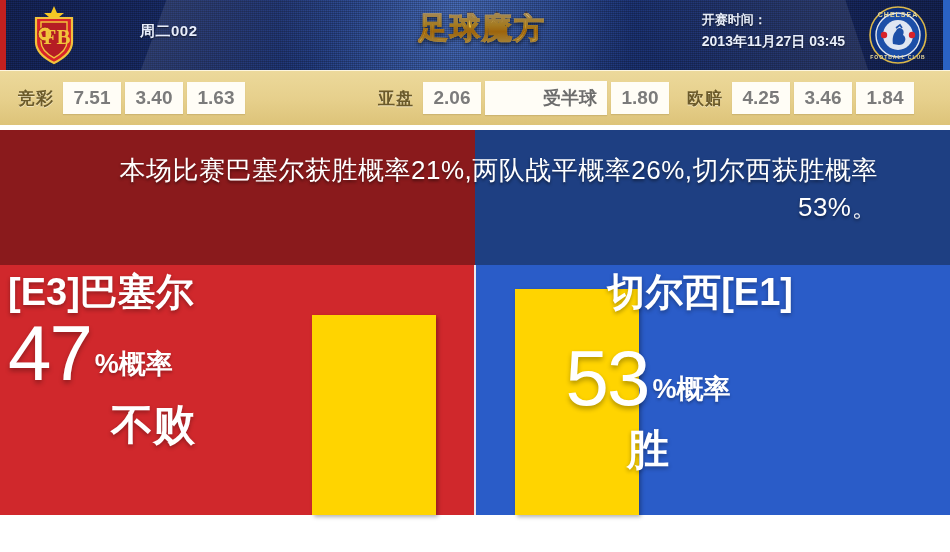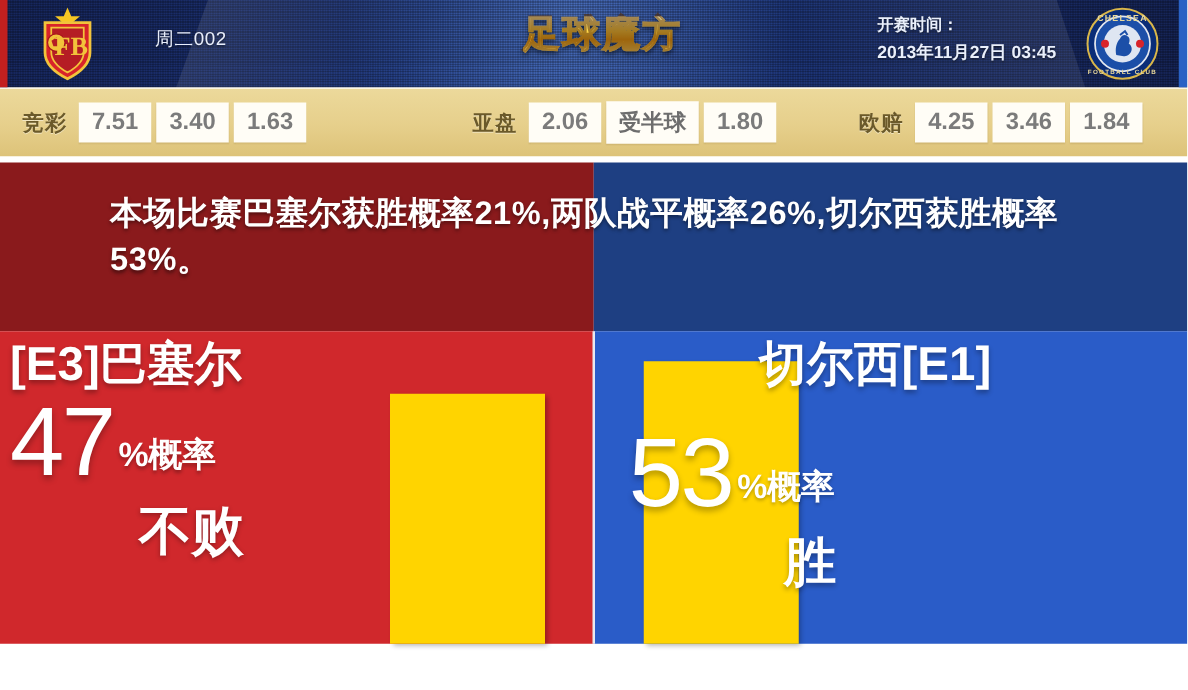--- a/index.html
+++ b/index.html
@@ -21,21 +21,21 @@
   .hdr-sheen2{position:absolute;left:560px;top:-30px;width:300px;height:150px;
     background:linear-gradient(260deg,rgba(255,255,255,.09),rgba(255,255,255,0) 70%);
     transform:skewX(18deg);}
   .edge-left{position:absolute;left:0;top:0;width:6px;height:70px;background:#c3201f;z-index:7;}
   .edge-right{position:absolute;right:0;top:0;width:7px;height:70px;background:#2a62c4;z-index:7;}
 
   .crest{position:absolute;top:4px;width:64px;height:62px;z-index:6;}
   .crest-home{left:22px;}
   .crest-away{right:20px;}
 
-  .match-no{position:absolute;left:124px;top:22px;color:#e8eefc;font-size:15px;font-weight:normal;
+  .match-no{position:absolute;left:140px;top:22px;color:#e8eefc;font-size:15px;font-weight:bold;
     letter-spacing:.5px;z-index:6;text-shadow:0 1px 2px rgba(0,0,0,.6);}
 
   .logo{position:absolute;left:418px;top:13px;z-index:6;font-size:30px;font-weight:bold;
     letter-spacing:2px;line-height:1;
     background:linear-gradient(180deg,#fff6bd 0%,#ffd84a 40%,#f0a81c 62%,#ffe77a 100%);
     -webkit-background-clip:text;background-clip:text;color:transparent;
     -webkit-text-stroke:1px rgba(90,45,0,.55);
     filter:drop-shadow(0 2px 2px rgba(0,0,0,.55));}
 
   .kickoff{position:absolute;right:105px;top:11px;z-index:6;text-align:left;color:#e9effb;}
@@ -45,51 +45,51 @@
   
   .odds{position:absolute;left:0;top:70px;width:950px;height:54px;
     background:linear-gradient(180deg,#ecd99b 0%,#e6cf8b 55%,#ddc379 100%);
     border-top:1px solid #fdf6df;}
   .odds-group{position:absolute;top:0;height:54px;display:flex;align-items:center;}
   .odds-label{font-size:17px;font-weight:bold;color:#6b5a2a;margin-right:9px;letter-spacing:1px;
     text-shadow:0 1px 0 rgba(255,255,255,.45);}
   .odds-cell{background:#fffdf6;color:#7b7b7b;font-size:19px;font-weight:bold;
     padding:5px 0;width:58px;text-align:center;margin-right:4px;
     box-shadow:0 1px 1px rgba(120,95,40,.18);}
-  .odds-cell.wide{width:74px;font-size:18px;color:#6d6d6d;}
+  .odds-cell.wide{width:74px;font-size:18px;color:#6d6d6d;padding-left:48px;}
   .g-jc{left:18px;}
   .g-yp{left:378px;}
   .g-op{left:687px;}
 
   
   .banner{position:absolute;left:0;top:130px;width:950px;height:135px;}
   .banner-l{position:absolute;left:0;top:0;width:475px;height:135px;background:#8a1a1c;}
   .banner-r{position:absolute;left:475px;top:0;width:475px;height:135px;background:#1e3f82;}
   .banner-text{position:absolute;left:88px;top:22px;width:790px;color:#fff;font-size:26px;
-    font-weight:bold;line-height:1.42;letter-spacing:.5px;
-    text-shadow:0 2px 3px rgba(0,0,0,.45);}
+    font-weight:normal;line-height:1.42;letter-spacing:.5px;
+    text-shadow:0 2px 3px rgba(0,0,0,.45);text-align:right;}
 
   
   .main{position:absolute;left:0;top:265px;width:801px;height:250px;}
   .pane-l{position:absolute;left:0;top:0;width:475px;height:250px;background:#d0282c;}
   .pane-r{position:absolute;left:475px;top:0;width:475px;height:250px;background:#2a5cc8;}
   .divider{position:absolute;left:474px;top:0;width:2px;height:250px;background:#e9e9ee;}
 
   .bar{position:absolute;width:124px;background:#ffd400;
     box-shadow:2px 2px 4px rgba(0,0,0,.30);}
   .bar-l{left:312px;top:50px;height:200px;}
   .bar-r{left:515px;top:24px;height:226px;}
 
   .team{position:absolute;top:0;width:290px;color:#fff;}
   .team-l{left:8px;text-align:left;}
   .team-r{right:8px;text-align:right;}
   .team-name{font-size:38px;font-weight:bold;line-height:1;margin-top:8px;
     text-shadow:0 2px 4px rgba(0,0,0,.32);white-space:nowrap;}
   .pct-row{margin-top:6px;display:flex;align-items:flex-end;}
-  .team-r .pct-row{justify-content:flex-start;margin-top:31px;}
+  .team-r .pct-row{justify-content:center;margin-top:31px;}
   .pct-num{font-size:78px;font-weight:normal;line-height:.94;letter-spacing:-2px;
     text-shadow:0 3px 5px rgba(0,0,0,.30);}
   .pct-unit{font-size:27px;font-weight:bold;line-height:1;padding-bottom:12px;margin-left:4px;
     text-shadow:0 2px 3px rgba(0,0,0,.30);white-space:nowrap;}
   .verdict{font-size:42px;font-weight:bold;line-height:1;margin-top:14px;
     text-shadow:0 2px 4px rgba(0,0,0,.32);text-align:center;}
 
   
   .footer{position:absolute;left:0;top:515px;width:950px;height:37px;
     background:linear-gradient(180deg,#2b4a8e 0%,#1b3673 20%,#14275a 62%,#0e1c42 100%);

